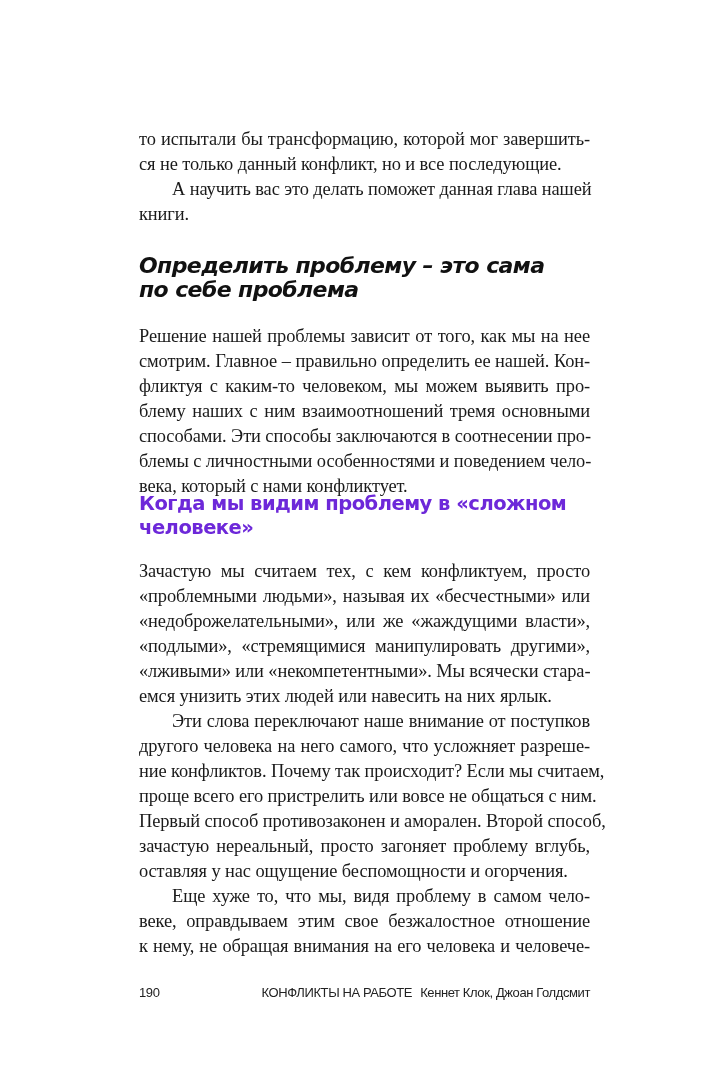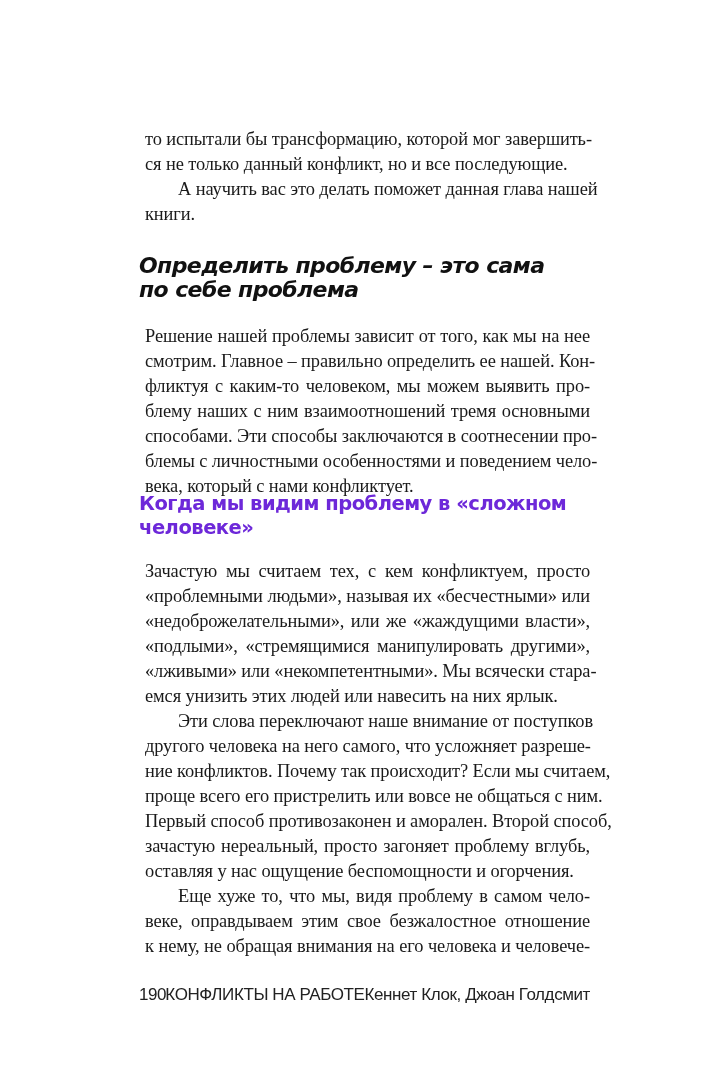--- a/index.html
+++ b/index.html
@@ -46,53 +46,53 @@
       line-height: 24px;
       margin: 0;
       letter-spacing: -0.5px;
       color: #6d28d9;
     }
     .line {
       display: block;
       text-align: justify;
       text-align-last: justify;
       white-space: nowrap;
-      margin-left: 6px;
     }
     .line.last {
       text-align-last: left;
     }
     .sec1 { margin-top: 0; }
     .h2-wrap { position: absolute; left: 0; top: 127px; width: 451px; }
     .p2-wrap { position: absolute; left: 0; top: 197px; width: 451px; }
     .h3-wrap { position: absolute; left: 0; top: 365px; width: 451px; }
     .p3-wrap { position: absolute; left: 0; top: 432px; width: 451px; }
     .footer {
       position: absolute;
       left: 139px;
       top: 985px;
       width: 451px;
       height: 16px;
       font-family: "Liberation Sans", "DejaVu Sans", sans-serif;
-      font-size: 17px;
+      font-size: 13px;
       color: #222222;
       letter-spacing: -0.4px;
     }
     .footer .page-num {
       position: absolute;
       left: 0;
       top: 0;
     }
     .footer .running {
       position: absolute;
       right: 0;
       top: 0;
       white-space: nowrap;
     }
     .footer .book-title {
+      margin-right: 8px;
       text-align: center;
     }
   </style>
 </head>
 <body>
 
 <div class="page">
 
   <div class="sec1">
     <p class="body-text">

